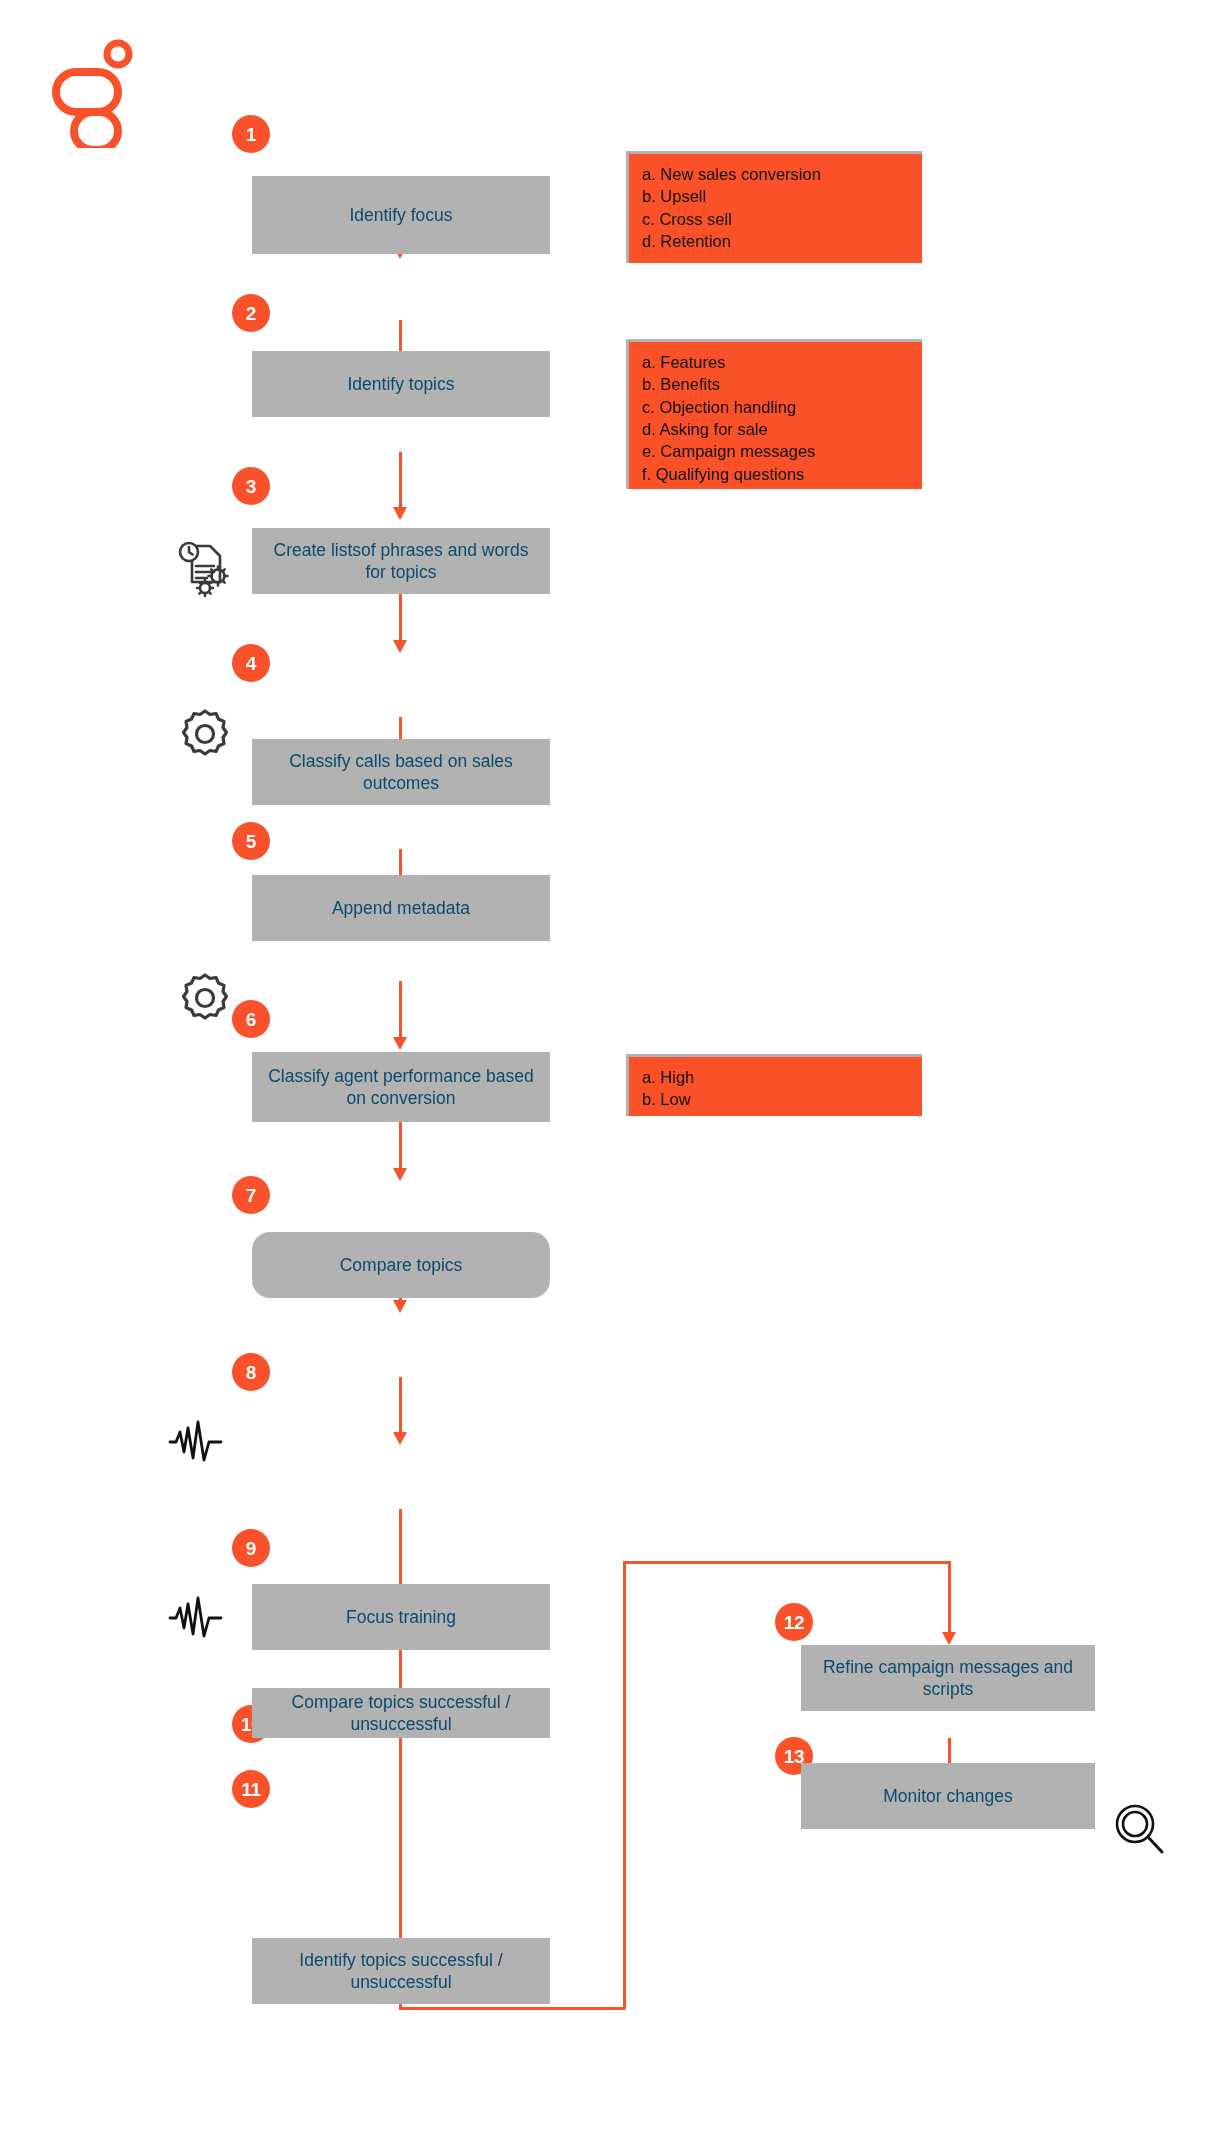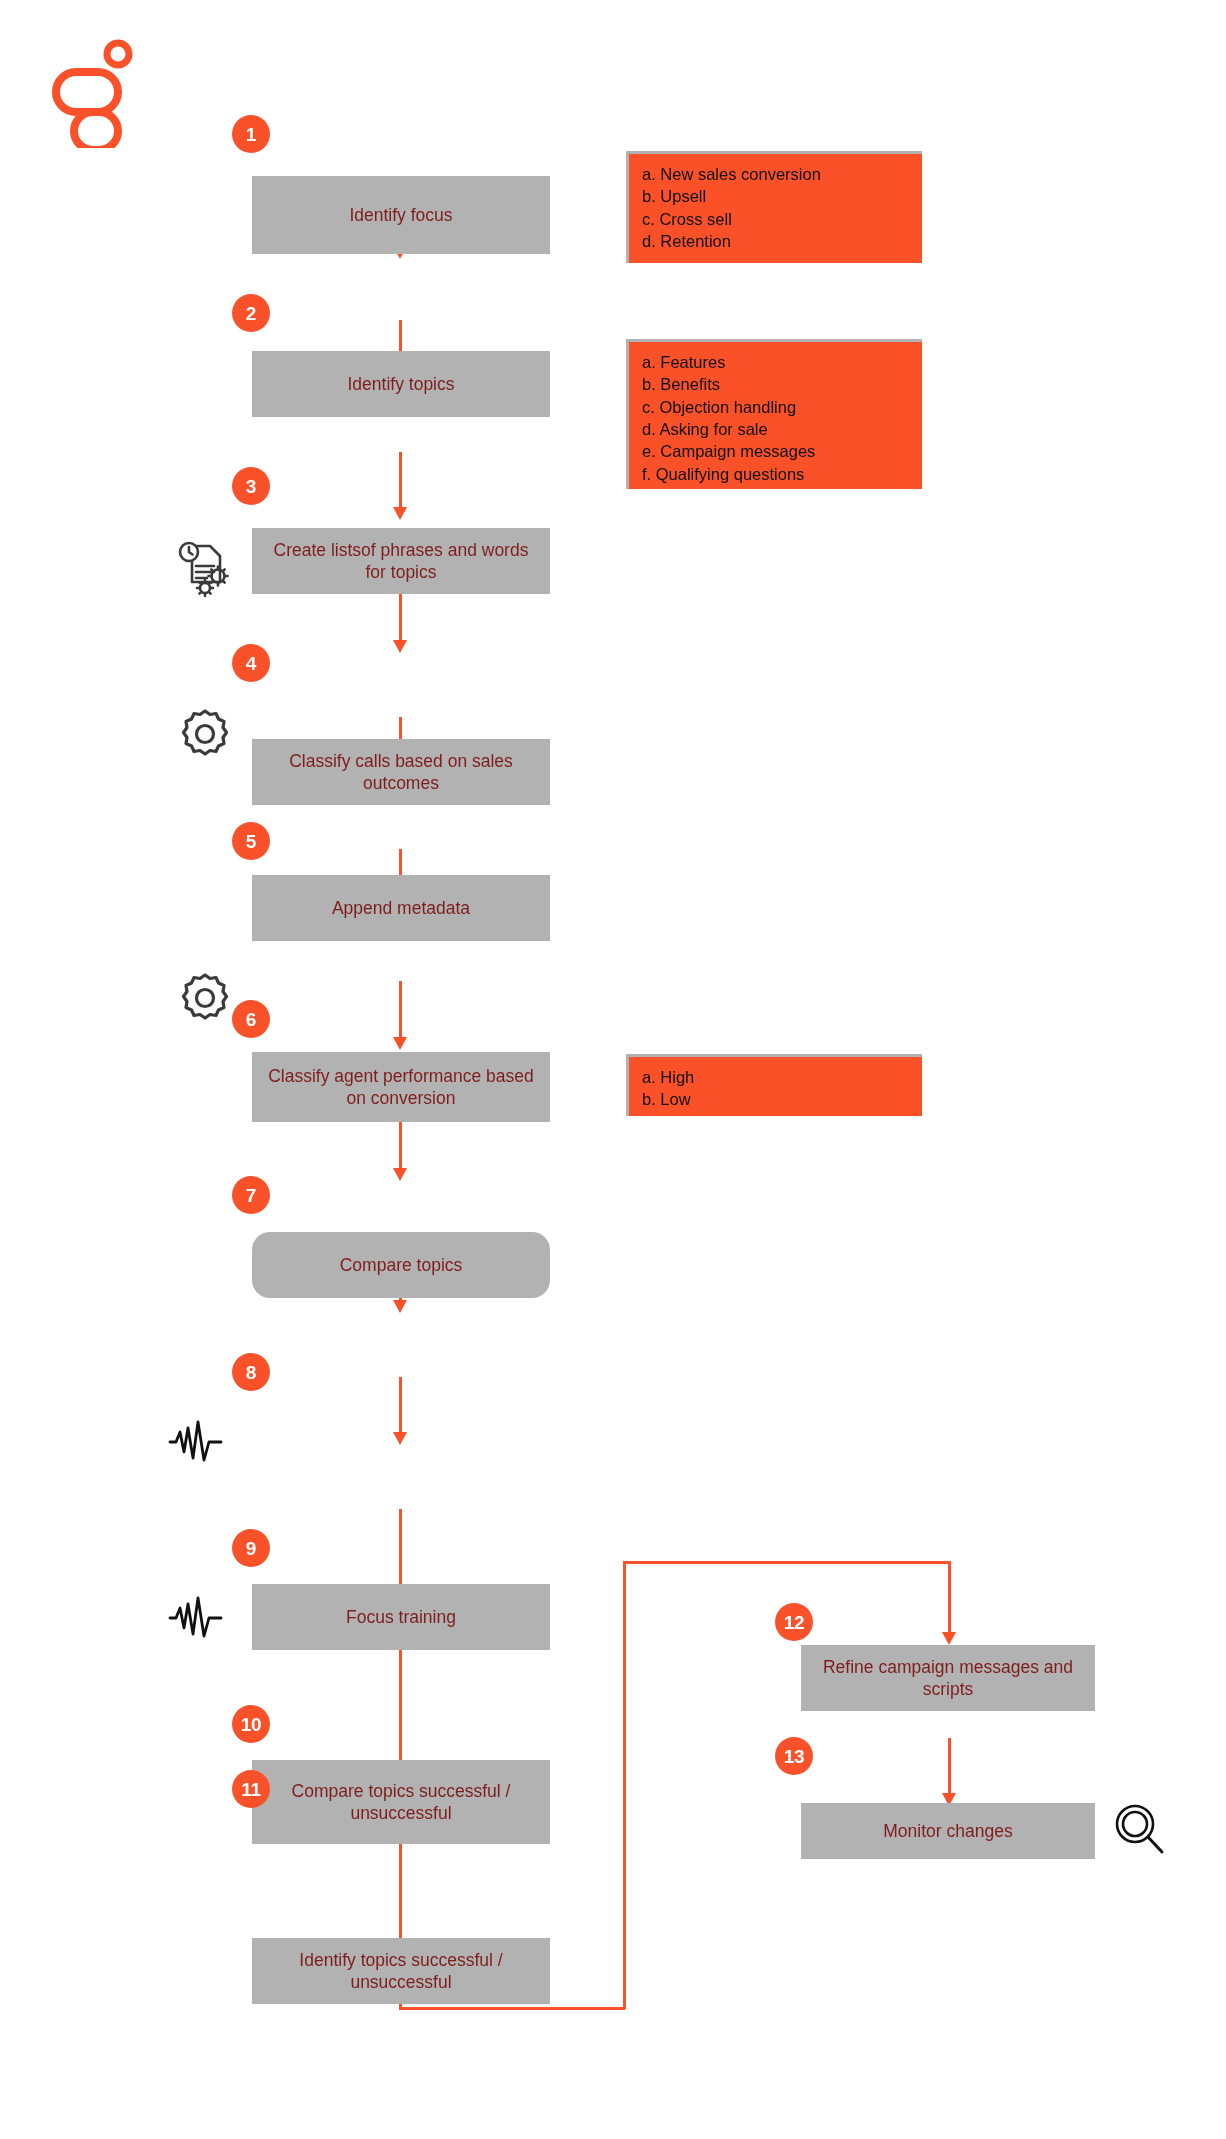--- a/index.html
+++ b/index.html
@@ -44,21 +44,21 @@
   }
 
   
   .pbox {
     position: absolute;
     background: #b2b2b2;
     display: flex;
     align-items: center;
     justify-content: center;
     text-align: center;
-    color: #7f1d1d;
+    color: #0c4a6e;
     font-size: 17.5px;
     line-height: 1.28;
     padding: 4px 12px;
   }
 
   
   .note {
     position: absolute;
     background: #fa5128;
     border-left: 3px solid #b2b2b2;
@@ -234,24 +234,24 @@
 
   <div class="badge" style="left:232px; top:1176px;">7</div>
   <div class="pbox" style="left:252px; top:1232px; width:298px; height:66px;border-radius:18px;">Compare topics</div>
 
   <div class="badge" style="left:232px; top:1353px;">8</div>
 
   <div class="badge" style="left:232px; top:1529px;">9</div>
   <div class="pbox" style="left:252px; top:1584px; width:298px; height:66px;">Focus training</div>
 
   <div class="badge" style="left:232px; top:1705px;">10</div>
-  <div class="pbox" style="left:252px; top:1760px; width:298px; height:84px;">Compare topics successful / unsuccessful</div>
+  <div class="pbox" style="left:252px; top:1688px; width:298px; height:50px;">Compare topics successful / unsuccessful</div>
 
   <div class="badge" style="left:232px; top:1770px;">11</div>
   <div class="pbox" style="left:252px; top:1938px; width:298px; height:66px;">Identify topics successful / unsuccessful</div>
 
   <div class="badge" style="left:775px; top:1603px;">12</div>
   <div class="pbox" style="left:801px; top:1645px; width:294px; height:66px;">Refine campaign messages and scripts</div>
 
   <div class="badge" style="left:775px; top:1737px;">13</div>
-  <div class="pbox" style="left:801px; top:1803px; width:294px; height:56px;">Monitor changes</div>
+  <div class="pbox" style="left:801px; top:1763px; width:294px; height:66px;">Monitor changes</div>
 
 </div>
 
 </body></html>

